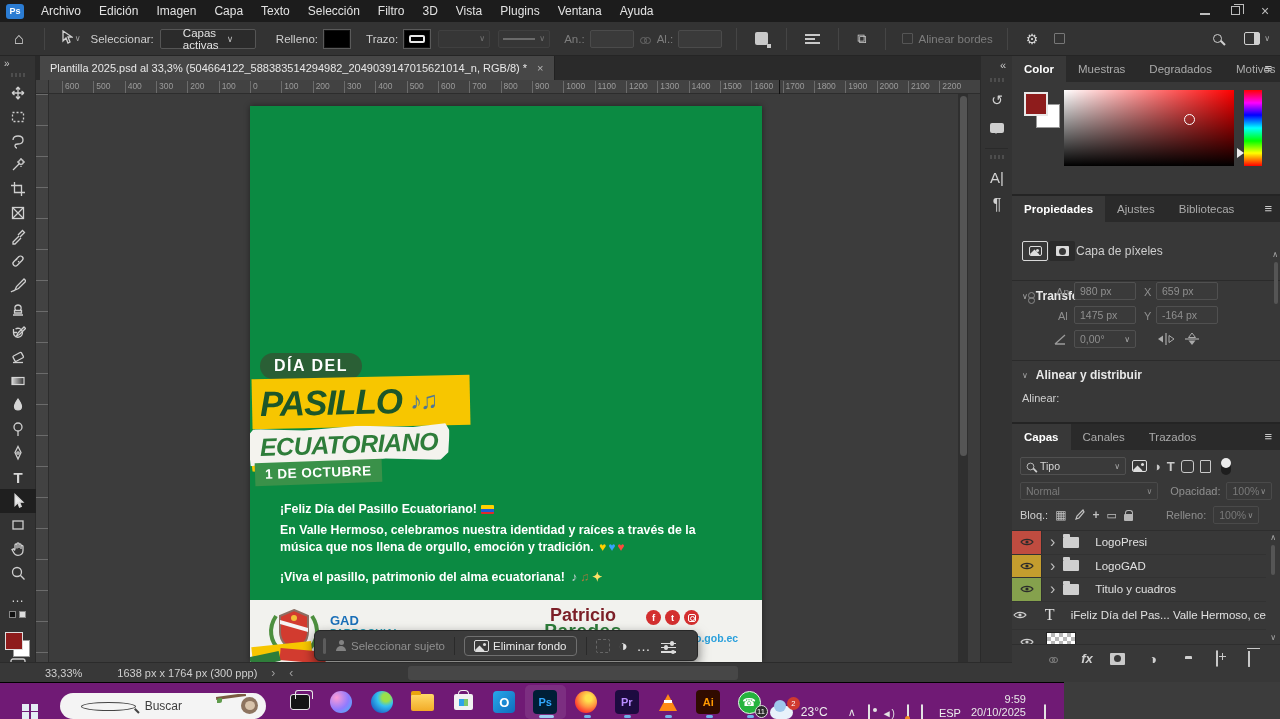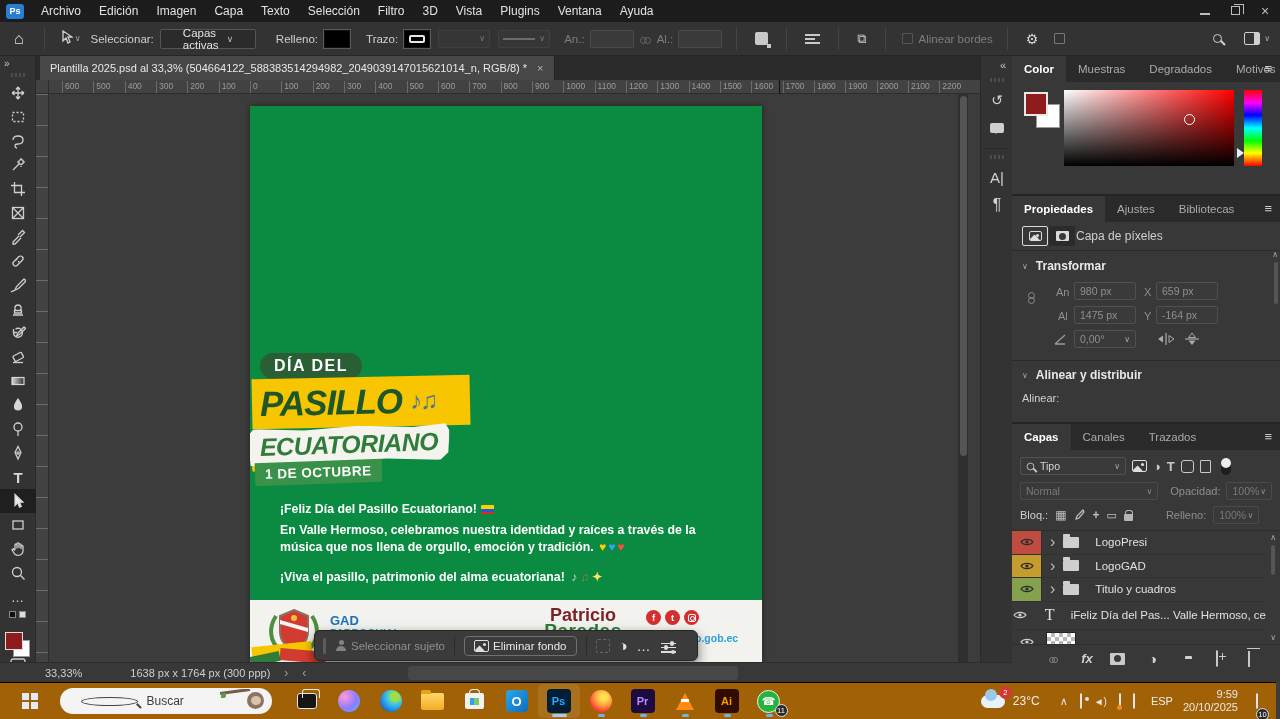--- a/index.html
+++ b/index.html
@@ -135,25 +135,25 @@
   .trash{width:11px;height:11px;border:1.4px solid #c9c9c9;border-top:none;border-radius:0 0 2px 2px;position:relative;margin-top:4px}
   .trash::before{content:"";position:absolute;top:-3.5px;left:-2.5px;width:13px;height:1.4px;background:#c9c9c9}
   .locki{width:9px;height:7px;background:#b5b5b5;border-radius:1px;position:relative;margin-top:4px}
   .locki::before{content:"";position:absolute;top:-4px;left:1.2px;width:6px;height:5px;border:1.4px solid #b5b5b5;border-bottom:none;border-radius:3px 3px 0 0}
   .toggle{width:10px;height:17px;border-radius:5px;background:#1e1e1e;position:relative}
   .toggle::before{content:"";position:absolute;top:0;left:0;width:10px;height:10px;border-radius:50%;background:#ececec}
   .fico{color:#cfcfcf;font-size:13px;width:22px;text-align:center}
   
   #statusbar{left:0;top:662px;width:1012px;height:20px;background:#383838;border-top:1px solid #2b2b2b;display:flex;align-items:center;z-index:32}
   #statusbar .z{color:#cfcfcf;font-size:11px;margin-left:45px}
-  #statusbar .info{color:#cfcfcf;font-size:11px;margin-left:48px}
+  #statusbar .info{color:#cfcfcf;font-size:11px;margin-left:35px}
   #statusbar .arr{color:#9f9f9f;font-size:12px;margin-left:14px}
   #hthumb{position:absolute;left:408px;top:3px;width:330px;height:14px;background:#474747;border-radius:3px}
   
-  #taskbar{left:0;top:682px;width:1276px;height:37px;background:#a16207;border-top:1px solid #000;display:flex;align-items:center;z-index:50}
+  #taskbar{left:0;top:682px;width:1064px;height:37px;background:#701a75;border-top:1px solid #000;display:flex;align-items:flex-end;z-index:50}
   .winlogo{display:grid;grid-template-columns:7px 7px;grid-template-rows:7px 7px;gap:1.5px;margin-left:22px}
   .winlogo i{background:#e3ecf4}
   #searchbox{width:212px;height:26px;background:#f4f4f4;border-radius:13px;display:flex;align-items:center;margin-left:22px;padding:0 6px 0 12px;position:relative}
   #searchbox .mag{border-color:#444}
   #searchbox .mag::after{background:#444}
   #searchbox span{color:#3d3d3d;font-size:12px;margin-left:9px;flex:1}
   .sloth{width:30px;height:24px;position:relative;overflow:hidden}
   .sloth::before{content:"";position:absolute;right:2px;top:3px;width:17px;height:17px;border-radius:50%;background:#8d7460}
   .sloth::after{content:"";position:absolute;right:5px;top:7px;width:10px;height:9px;border-radius:50%;background:#d8c3ab}
   .branch{position:absolute;left:0;top:1px;width:30px;height:3px;background:#7a5b41;transform:rotate(-8deg)}
@@ -545,21 +545,21 @@
     </div>
   </div>
 
   <div class="panel" style="top:140px;height:226px">
     <div class="ptabs">
       <span class="ptab active">Propiedades</span>
       <span class="ptab">Ajustes</span>
       <span class="ptab">Bibliotecas</span>
       <span class="pham">≡</span>
     </div>
-    <div class="row" style="padding:4px 10px;gap:1px">
+    <div class="row" style="padding:19px 10px;gap:1px">
       <span style="width:26px;height:20px;border:1.4px solid #dadada;border-radius:2px;display:flex;align-items:center;justify-content:center">
           <span class="imgico" style="color:#dadada;width:13px;height:10px"></span>
         </span>
       <span style="width:26px;height:20px;background:#2b2b2b;border-radius:2px;display:flex;align-items:center;justify-content:center">
           <span class="maski" style="width:13px;height:10px;background:#dadada"></span>
         </span>
       <span class="plabel lt" style="font-size:12px">Capa de píxeles</span>
     </div>
     <div style="height:1px;background:#2b2b2b"></div>
     <div class="row" style="padding:8px 10px;gap:8px">

